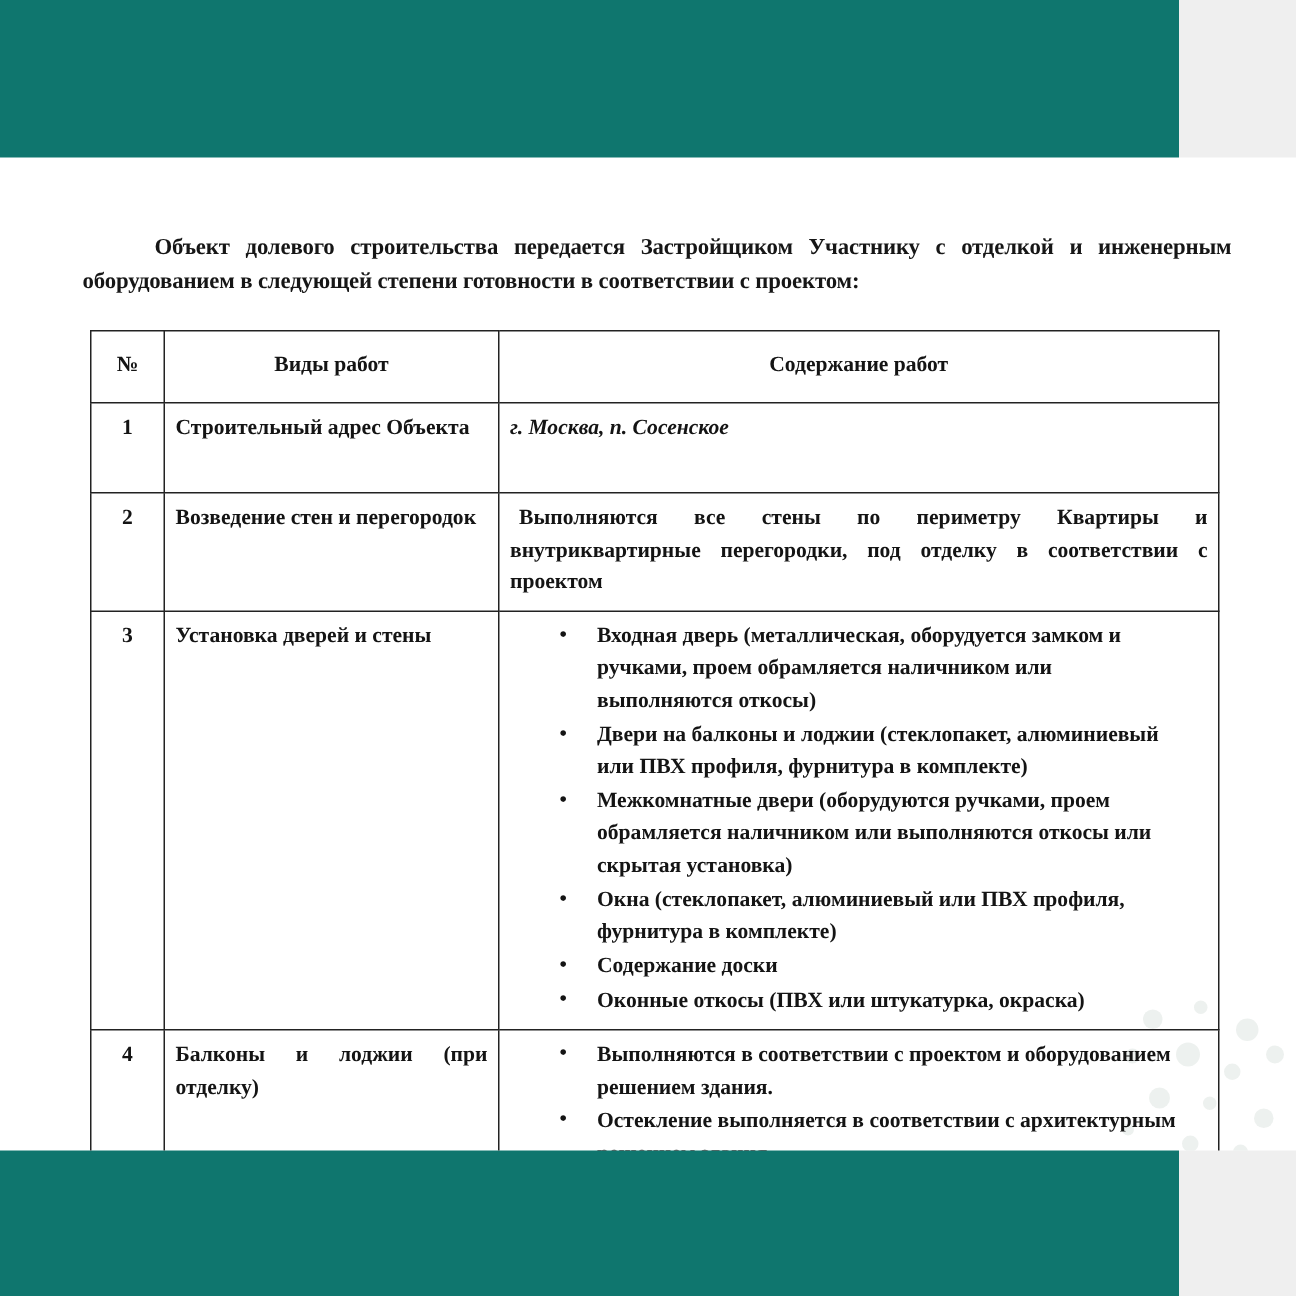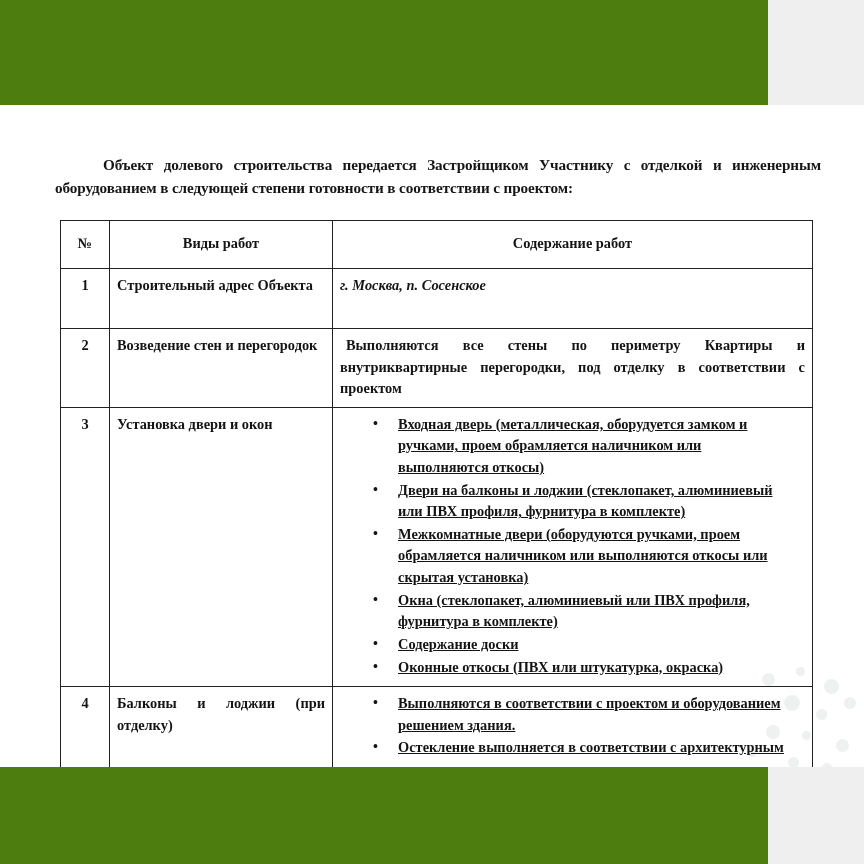--- a/index.html
+++ b/index.html
@@ -7,22 +7,23 @@
     padding: 0;
     width: 864px;
     height: 864px;
     overflow: hidden;
     background: #efefef;
   }
   #viewport {
     position: relative;
     width: 768px;
     height: 864px;
-    background: #4d7c0f;
+    background: #0f766e;
     font-family: "Liberation Serif", "DejaVu Serif", serif;
+    padding-left: 18px;
   }
   #page {
     position: absolute;
     left: 0;
     top: 105px;
     width: 864px;
     height: 662px;
     background: #ffffff;
     overflow: hidden;
   }
@@ -107,21 +108,20 @@
   ul.bullets {
     margin: 0;
     padding: 0 4px 0 58px;
     list-style: none;
   }
   ul.bullets li {
     position: relative;
     margin: 0 12px 1px 0;
     padding: 0;
     line-height: 1.5;
-    text-decoration: underline;
   }
   ul.bullets li::before {
     content: "\2022";
     position: absolute;
     left: -25px;
     top: -1px;
     font-size: 14px;
   }
   .cell-pad-1 { height: 46px; }
 </style>
@@ -167,21 +167,21 @@
         </tr>
 
         <tr>
           <td class="c-num">2</td>
           <td class="c-kind">Возведение стен и перегородок</td>
           <td class="content-plain">Выполняются все стены по периметру Квартиры и внутриквартирные перегородки, под отделку в соответствии с проектом</td>
         </tr>
 
         <tr>
           <td class="c-num">3</td>
-          <td class="c-kind">Установка двери и окон</td>
+          <td class="c-kind">Установка дверей и стены</td>
           <td>
             <ul class="bullets">
               <li>Входная дверь (металлическая, оборудуется замком и ручками, проем обрамляется наличником или выполняются откосы)</li>
               <li>Двери на балконы и лоджии (стеклопакет, алюминиевый или ПВХ профиля, фурнитура в комплекте)</li>
               <li>Межкомнатные двери (оборудуются ручками, проем обрамляется наличником или выполняются откосы или скрытая установка)</li>
               <li>Окна (стеклопакет, алюминиевый или ПВХ профиля, фурнитура в комплекте)</li>
               <li>Содержание доски</li>
               <li>Оконные откосы (ПВХ или штукатурка, окраска)</li>
             </ul>
           </td>

